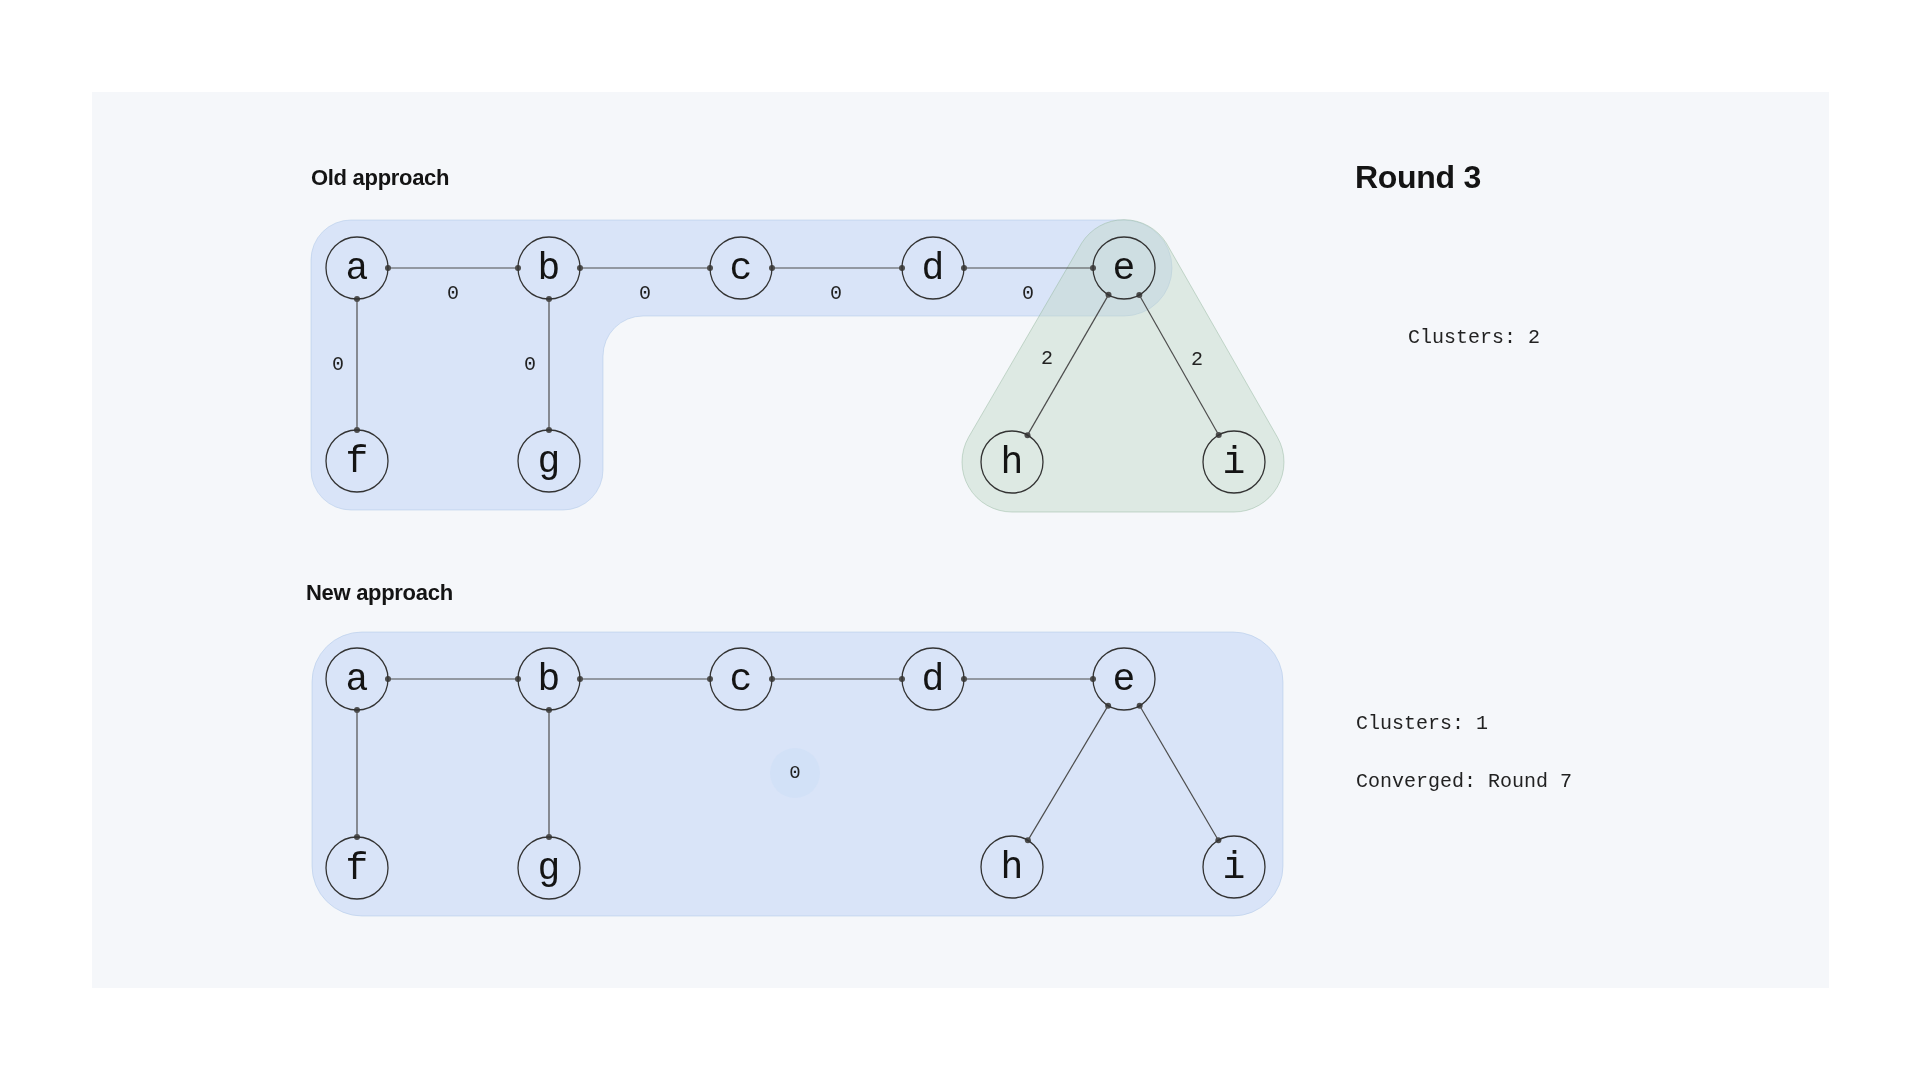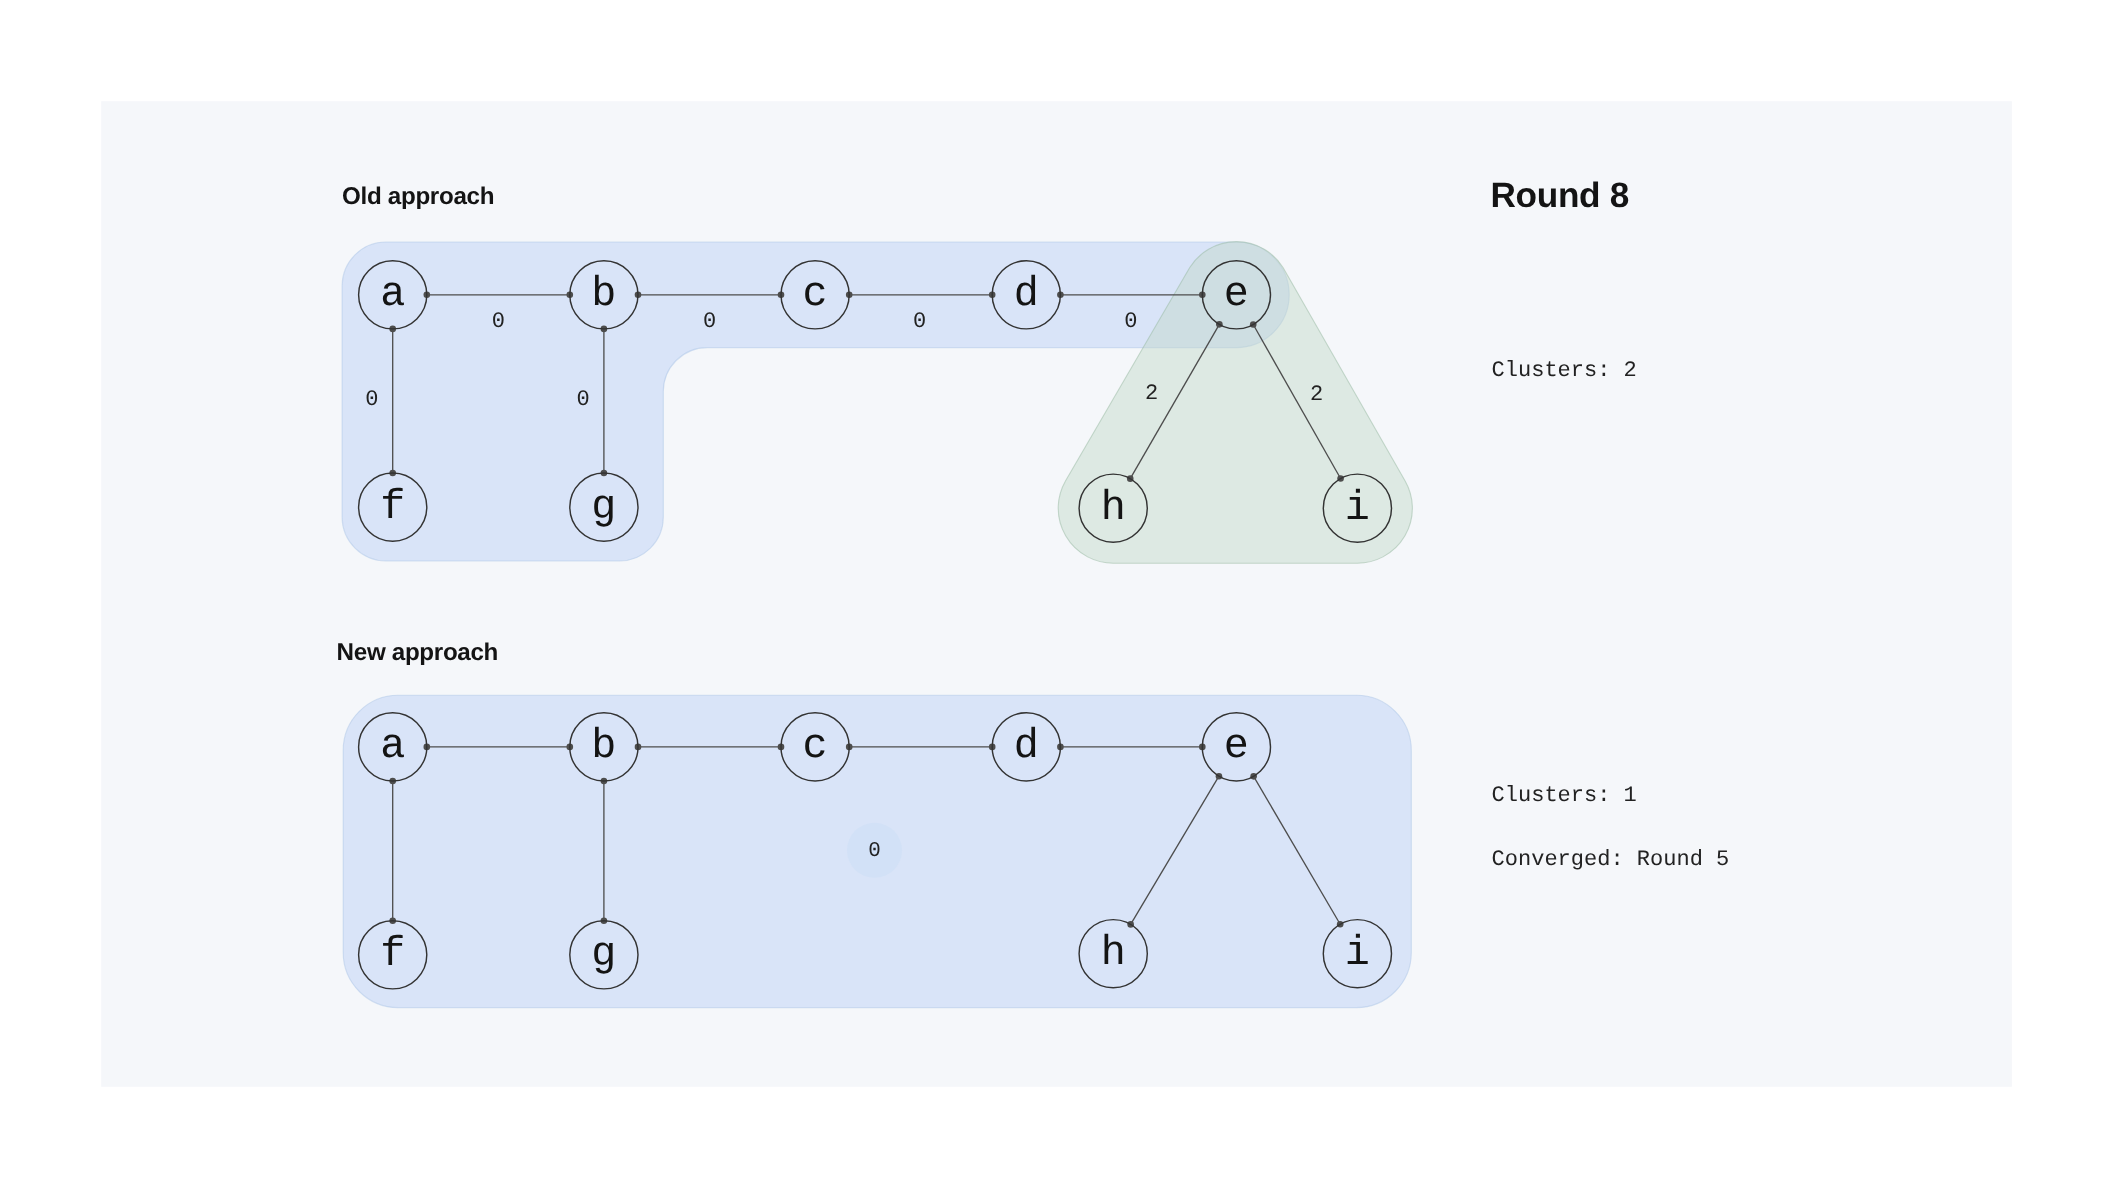--- a/index.html
+++ b/index.html
@@ -188,23 +188,23 @@
       </g>
 
     <g id="merge-badge">
       <circle class="badge-circle" r="25" cx="795" cy="773"></circle>
       <text class="badge-label" text-anchor="middle" x="795" y="773" dominant-baseline="central">0</text>
     </g>
   </svg>
 
   <div class="section-title" style="left:311px; top:163px;">Old approach</div>
 
-  <div class="round-title" style="left:1355px; top:161px;">Round 8</div>
-
-  <div class="stat-line" style="left:1356px; top:327px;">Clusters: 2</div>
+  <div class="round-title" style="left:1355px; top:161px;">Round 3</div>
+
+  <div class="stat-line" style="left:1408px; top:327px;">Clusters: 2</div>
 
   <div class="section-title" style="left:306px; top:578px;">New approach</div>
 
   <div class="stat-line" style="left:1356px; top:713px;">Clusters: 1</div>
 
-  <div class="stat-line" style="left:1356px; top:771px;">Converged: Round 5</div>
+  <div class="stat-line" style="left:1356px; top:771px;">Converged: Round 7</div>
 
 </div>
 
 </body></html>

